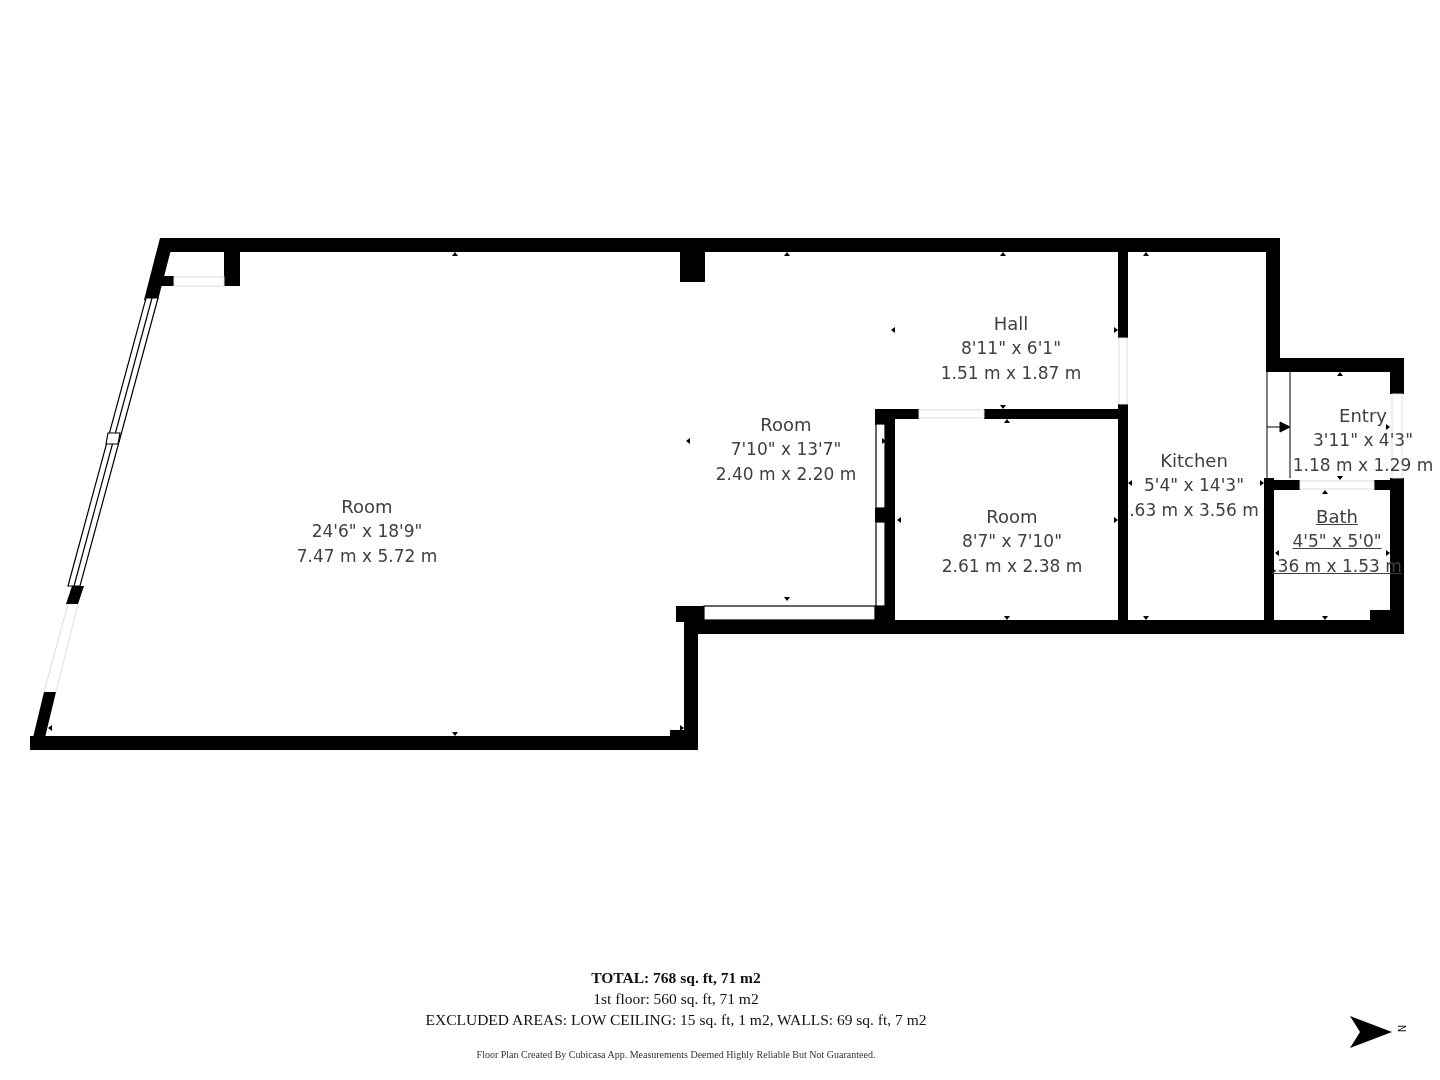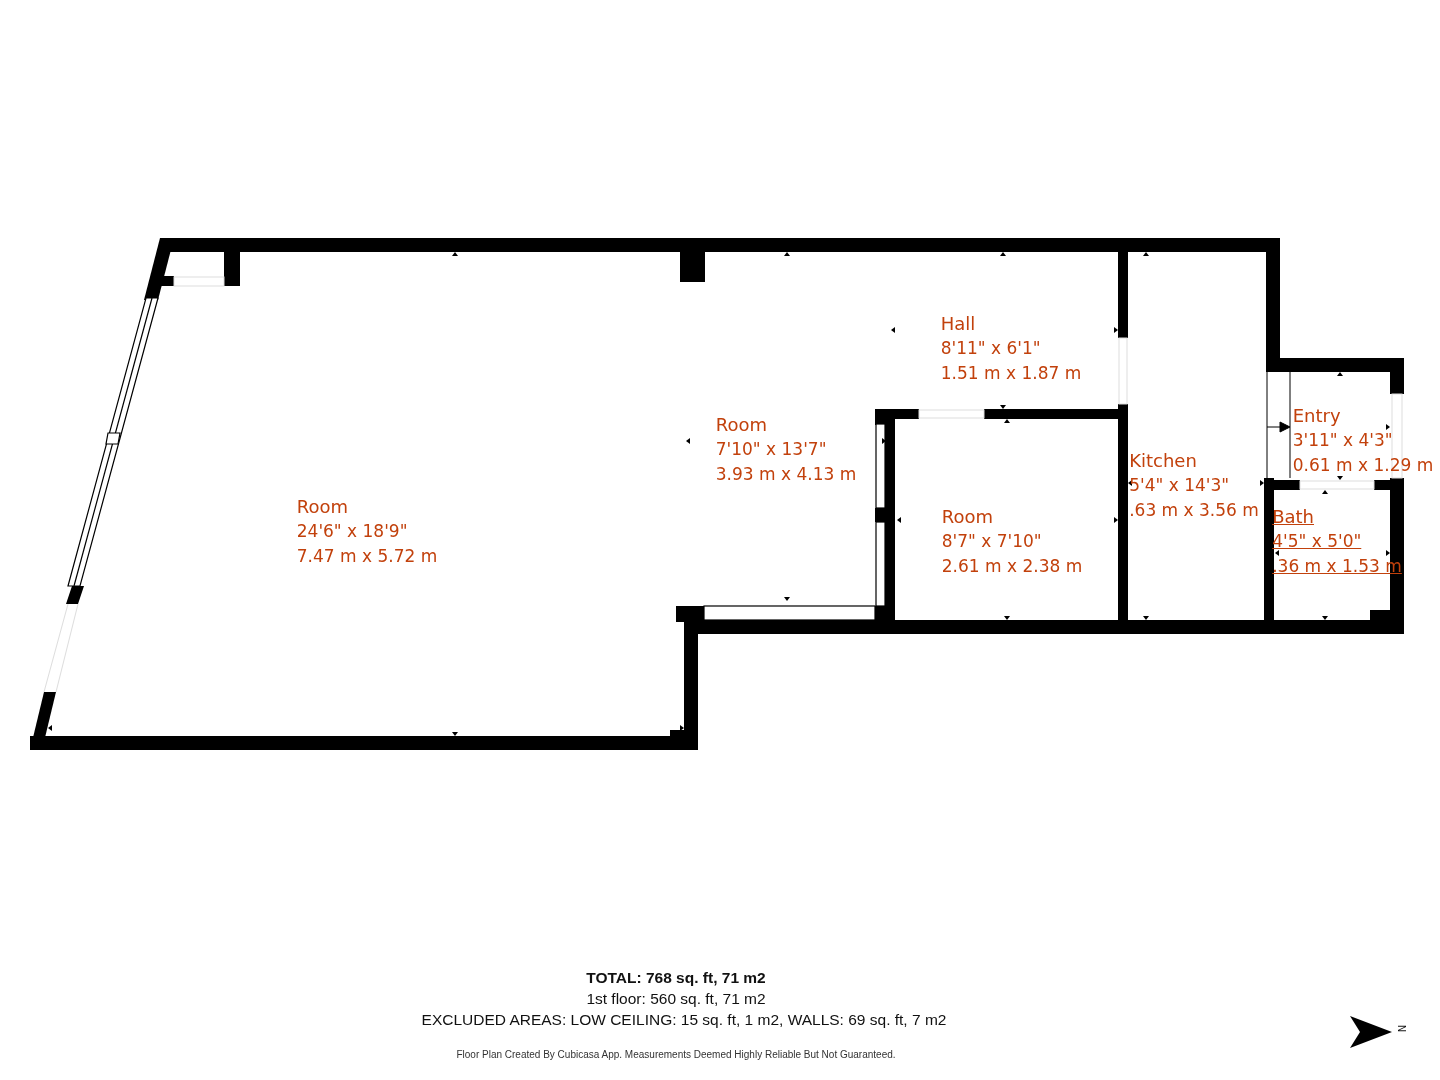--- a/index.html
+++ b/index.html
@@ -1,25 +1,25 @@
 <!DOCTYPE html>
 <html><head>
 <meta charset="utf-8">
 <style>
   html, body { margin: 0; padding: 0; background: #ffffff; }
   body { width: 1440px; height: 1080px; position: relative; overflow: hidden; font-family: "DejaVu Sans", sans-serif; color: #111; }
   #plan { position: absolute; left: 0; top: 0; width: 1440px; height: 1080px; }
-  .lbl { position: absolute; transform: translateX(-50%); white-space: nowrap; font-family: "DejaVu Sans", sans-serif; color: #c2410c; line-height: 25px; }
+  .lbl { position: absolute; text-align: center; transform: translateX(-50%); white-space: nowrap; font-family: "DejaVu Sans", sans-serif; color: #404040; line-height: 25px; }
   .lbl .name { font-size: 18px; display: block; }
   .lbl .imp { font-size: 17px; display: block; }
   .lbl .met { font-size: 17px; display: block; }
-  .summary { position: absolute; left: 0; width: 1352px; text-align: center; font-family: Liberation Sans, sans-serif; color: #111; }
+  .summary { position: absolute; left: 0; width: 1352px; text-align: center; font-family: Liberation Serif, serif; color: #111; }
   .total { top: 969px; font-size: 15.5px; font-weight: bold; }
   .floor { top: 990px; font-size: 15.5px; }
-  .excl { top: 1011px; font-size: 15.5px; margin-left: 8px; }
+  .excl { top: 1011px; font-size: 15.5px; }
   .credit { top: 1049px; font-size: 10px; color: #333; }
   .north { position: absolute; left: 1346px; top: 1012px; width: 70px; height: 40px; }
 </style>
 </head>
 <body>
 
 <svg id="plan" viewBox="0 0 1440 1080" xmlns="http://www.w3.org/2000/svg">
   <g fill="#000">
 
     <rect x="160" y="238" width="1120" height="14"></rect>
@@ -129,21 +129,21 @@
 
 <div class="lbl" style="left:367px; top:494px;">
   <span class="name">Room</span>
   <span class="imp">24'6" x 18'9"</span>
   <span class="met">7.47 m x 5.72 m</span>
 </div>
 
 <div class="lbl" style="left:786px; top:412px;">
   <span class="name">Room</span>
   <span class="imp">7'10" x 13'7"</span>
-  <span class="met">3.93 m x 4.13 m</span>
+  <span class="met">2.40 m x 2.20 m</span>
 </div>
 
 <div class="lbl" style="left:1011px; top:311px;">
   <span class="name">Hall</span>
   <span class="imp">8'11" x 6'1"</span>
   <span class="met">1.51 m x 1.87 m</span>
 </div>
 
 <div class="lbl" style="left:1012px; top:504px;">
   <span class="name">Room</span>
@@ -153,21 +153,21 @@
 
 <div class="lbl" style="left:1194px; top:448px;">
   <span class="name">Kitchen</span>
   <span class="imp">5'4" x 14'3"</span>
   <span class="met">.63 m x 3.56 m</span>
 </div>
 
 <div class="lbl" style="left:1339px; top:403px;padding-left:48px;">
   <span class="name">Entry</span>
   <span class="imp">3'11" x 4'3"</span>
-  <span class="met">0.61 m x 1.29 m</span>
+  <span class="met">1.18 m x 1.29 m</span>
 </div>
 
 <div class="lbl" style="left:1337px; top:504px;text-decoration:underline;">
   <span class="name">Bath</span>
   <span class="imp">4'5" x 5'0"</span>
   <span class="met">.36 m x 1.53 m</span>
 </div>
 
 <div class="summary total">TOTAL: 768 sq. ft, 71 m2</div>
 <div class="summary floor">1st floor: 560 sq. ft, 71 m2</div>

